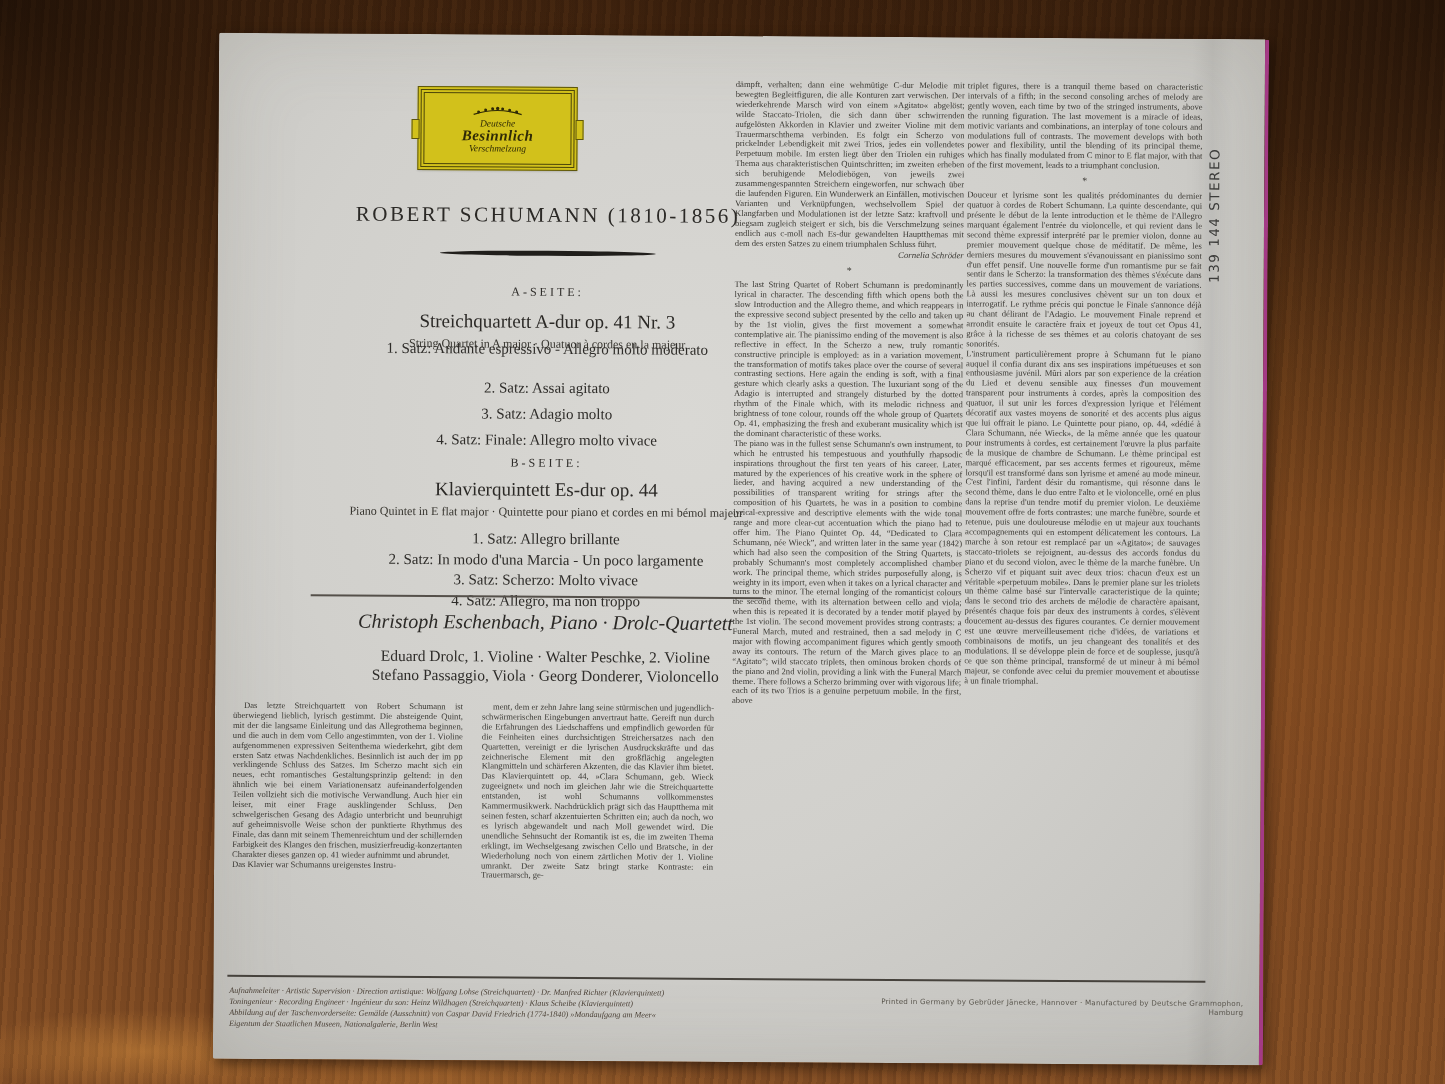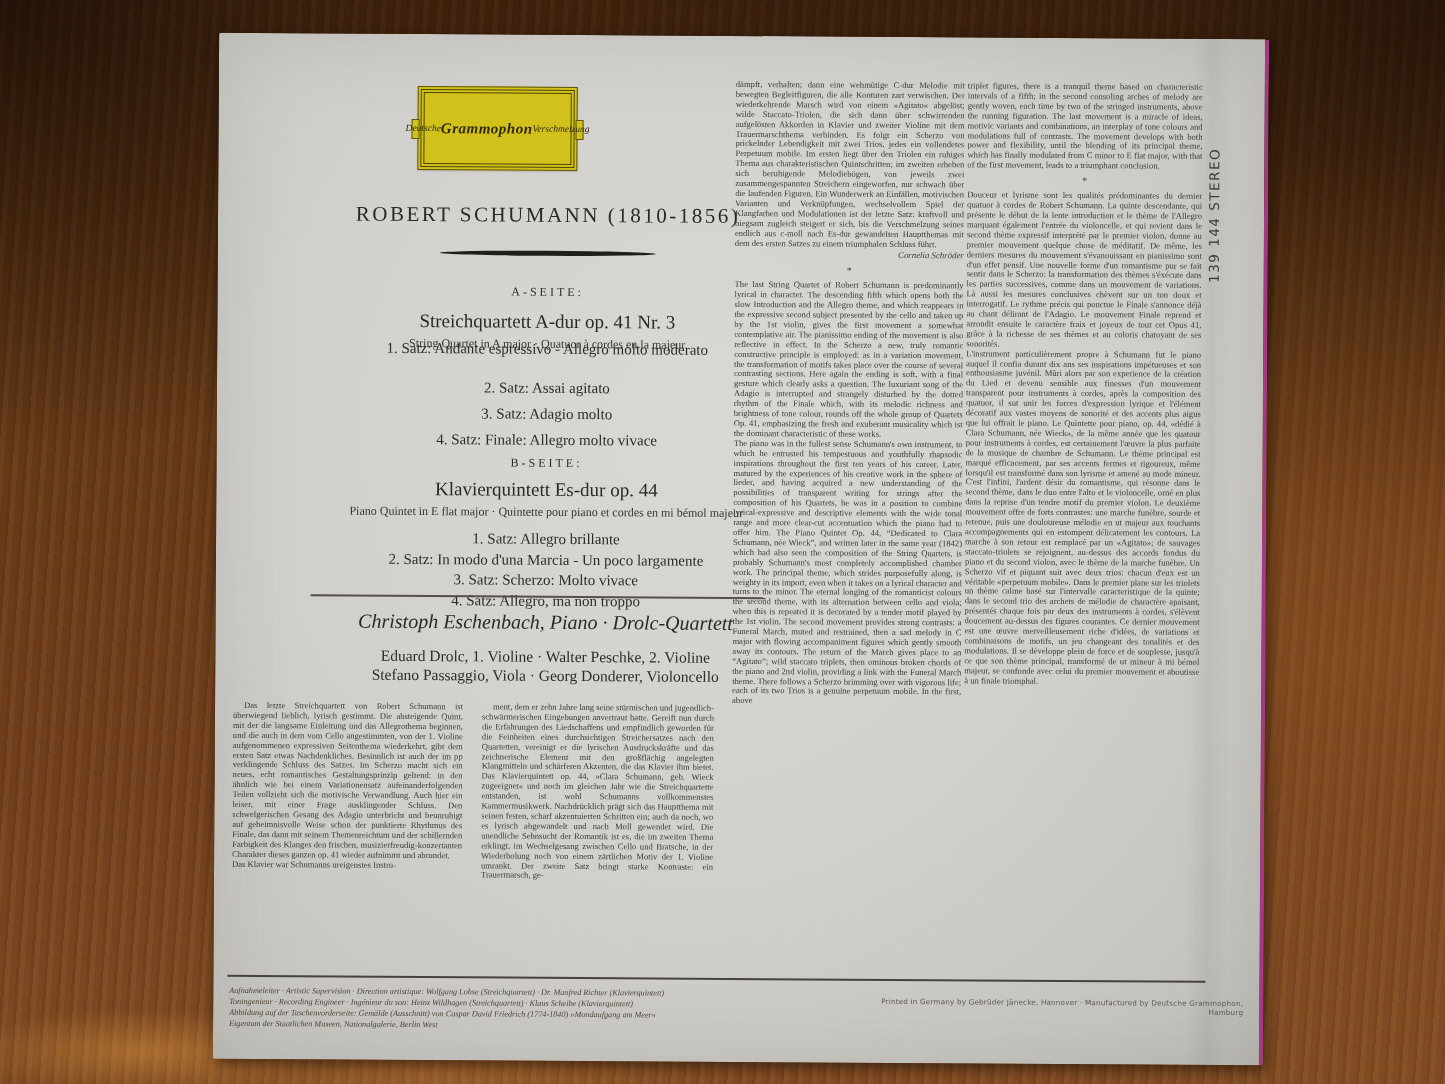--- a/index.html
+++ b/index.html
@@ -30,21 +30,21 @@
     border-right:4px solid #a43a85;
     box-shadow:3px 5px 14px rgba(15,8,3,0.55), inset 0 0 80px rgba(110,105,90,0.18);
     color:#3b3934;
   }
   .abs{position:absolute;}
   
   .logo{left:199px;top:52px;width:158px;height:82px;background:#d2c11b;
         border:1px solid #5d560d;box-shadow:0 1px 2px rgba(0,0,0,0.15);}
   .logo-inner{position:absolute;left:5px;top:5px;right:5px;bottom:5px;
         border:1px solid #4c4509;box-shadow:0 0 0 2px #d2c11b,0 0 0 3px #4c4509;
-        display:flex;flex-direction:row;align-items:center;justify-content:center;color:#2f2a06;}
+        display:flex;flex-direction:column;align-items:center;justify-content:center;color:#2f2a06;}
   .logo-tab-l,.logo-tab-r{position:absolute;top:32px;width:6px;height:18px;background:#d2c11b;border:1px solid #5d560d;}
   .logo-tab-l{left:-7px;} .logo-tab-r{right:-7px;}
   .logo-script{font-style:italic;font-size:9.5px;line-height:10px;}
   .logo-main{font-weight:bold;font-style:italic;font-size:15px;line-height:15px;letter-spacing:0.5px;}
   .logo-emblem{margin-bottom:1px;}
   .main-title{left:70px;top:168px;width:520px;text-align:center;
       font-size:21px;letter-spacing:2.5px;color:#2b2926;}
   .title-rule{left:222px;top:216px;width:216px;height:5px;background:#201e1b;border-radius:50%;}
   .side-label{width:520px;left:70px;text-align:center;font-size:12px;letter-spacing:3px;color:#2e2c29;}
   .side-a-label{top:250px;} .side-b-label{top:421px;}
@@ -98,21 +98,21 @@
             <circle cx="8" cy="8.5" r="1.5"></circle>
               <circle cx="15" cy="6.6" r="1.5"></circle>
             <circle cx="22" cy="5.4" r="1.5"></circle>
               <circle cx="27" cy="5" r="1.7"></circle>
             <circle cx="32" cy="5.4" r="1.5"></circle>
               <circle cx="39" cy="6.6" r="1.5"></circle>
             <circle cx="46" cy="8.5" r="1.5"></circle>
           </g>
         </svg>
         <span class="logo-script">Deutsche</span>
-        <span class="logo-main">Grammophon</span>
+        <span class="logo-main">Besinnlich</span>
         <span class="logo-script">Verschmelzung</span>
       </div>
     </div>
 
     <div class="abs main-title">ROBERT SCHUMANN (1810-1856)</div>
     <div class="abs title-rule"></div>
 
     <div class="abs side-label side-a-label">A-SEITE:</div>
     <div class="abs work-title work-a-title">Streichquartett A-dur op. 41 Nr. 3</div>
     <div class="abs work-sub work-a-sub">String Quartet in A major · Quatuor à cordes en la majeur</div>

